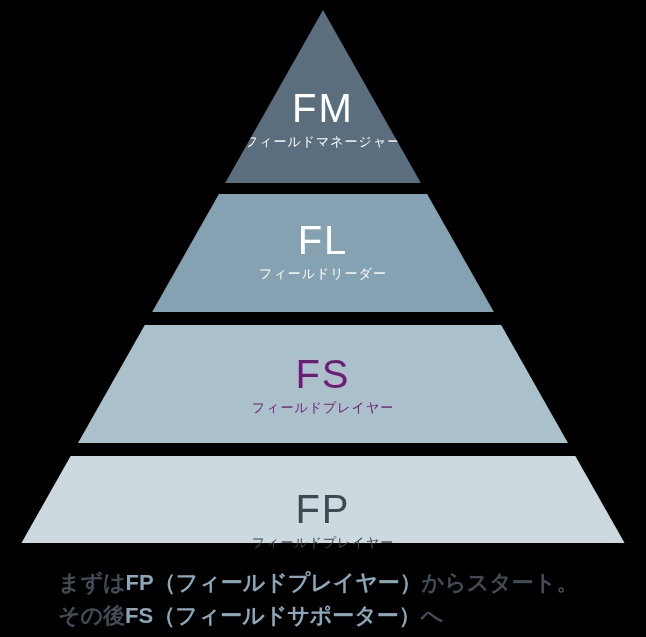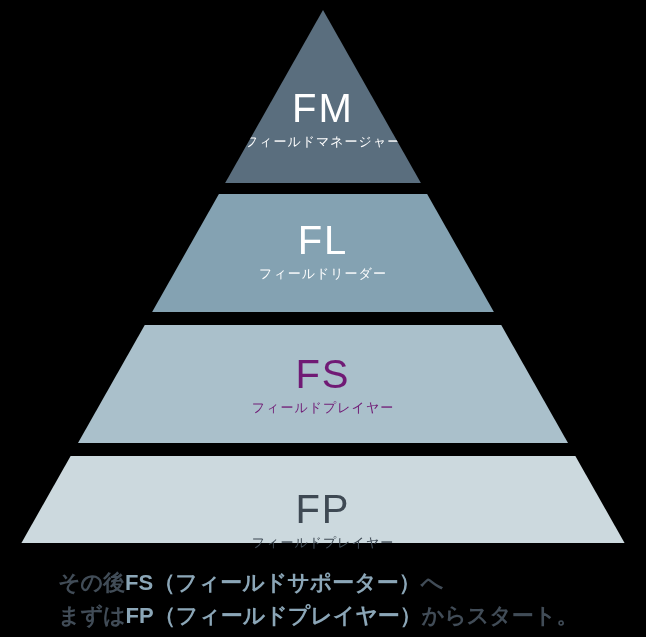--- a/index.html
+++ b/index.html
@@ -105,17 +105,17 @@
     <div class="band band-fp">
       <div class="level-label">
         <div class="level-code">FP</div>
         <div class="level-name">フィールドプレイヤー</div>
       </div>
     </div>
 
   </div>
 
   <div class="caption">
+    <div><span>まずは</span><span class="hl">FP（フィールドプレイヤー）</span><span>からスタート。</span></div>
     <div><span>その後</span><span class="hl">FS（フィールドサポーター）</span><span>へ</span></div>
-    <div><span>まずは</span><span class="hl">FP（フィールドプレイヤー）</span><span>からスタート。</span></div>
   </div>
 
 </div>
 
 </body></html>

